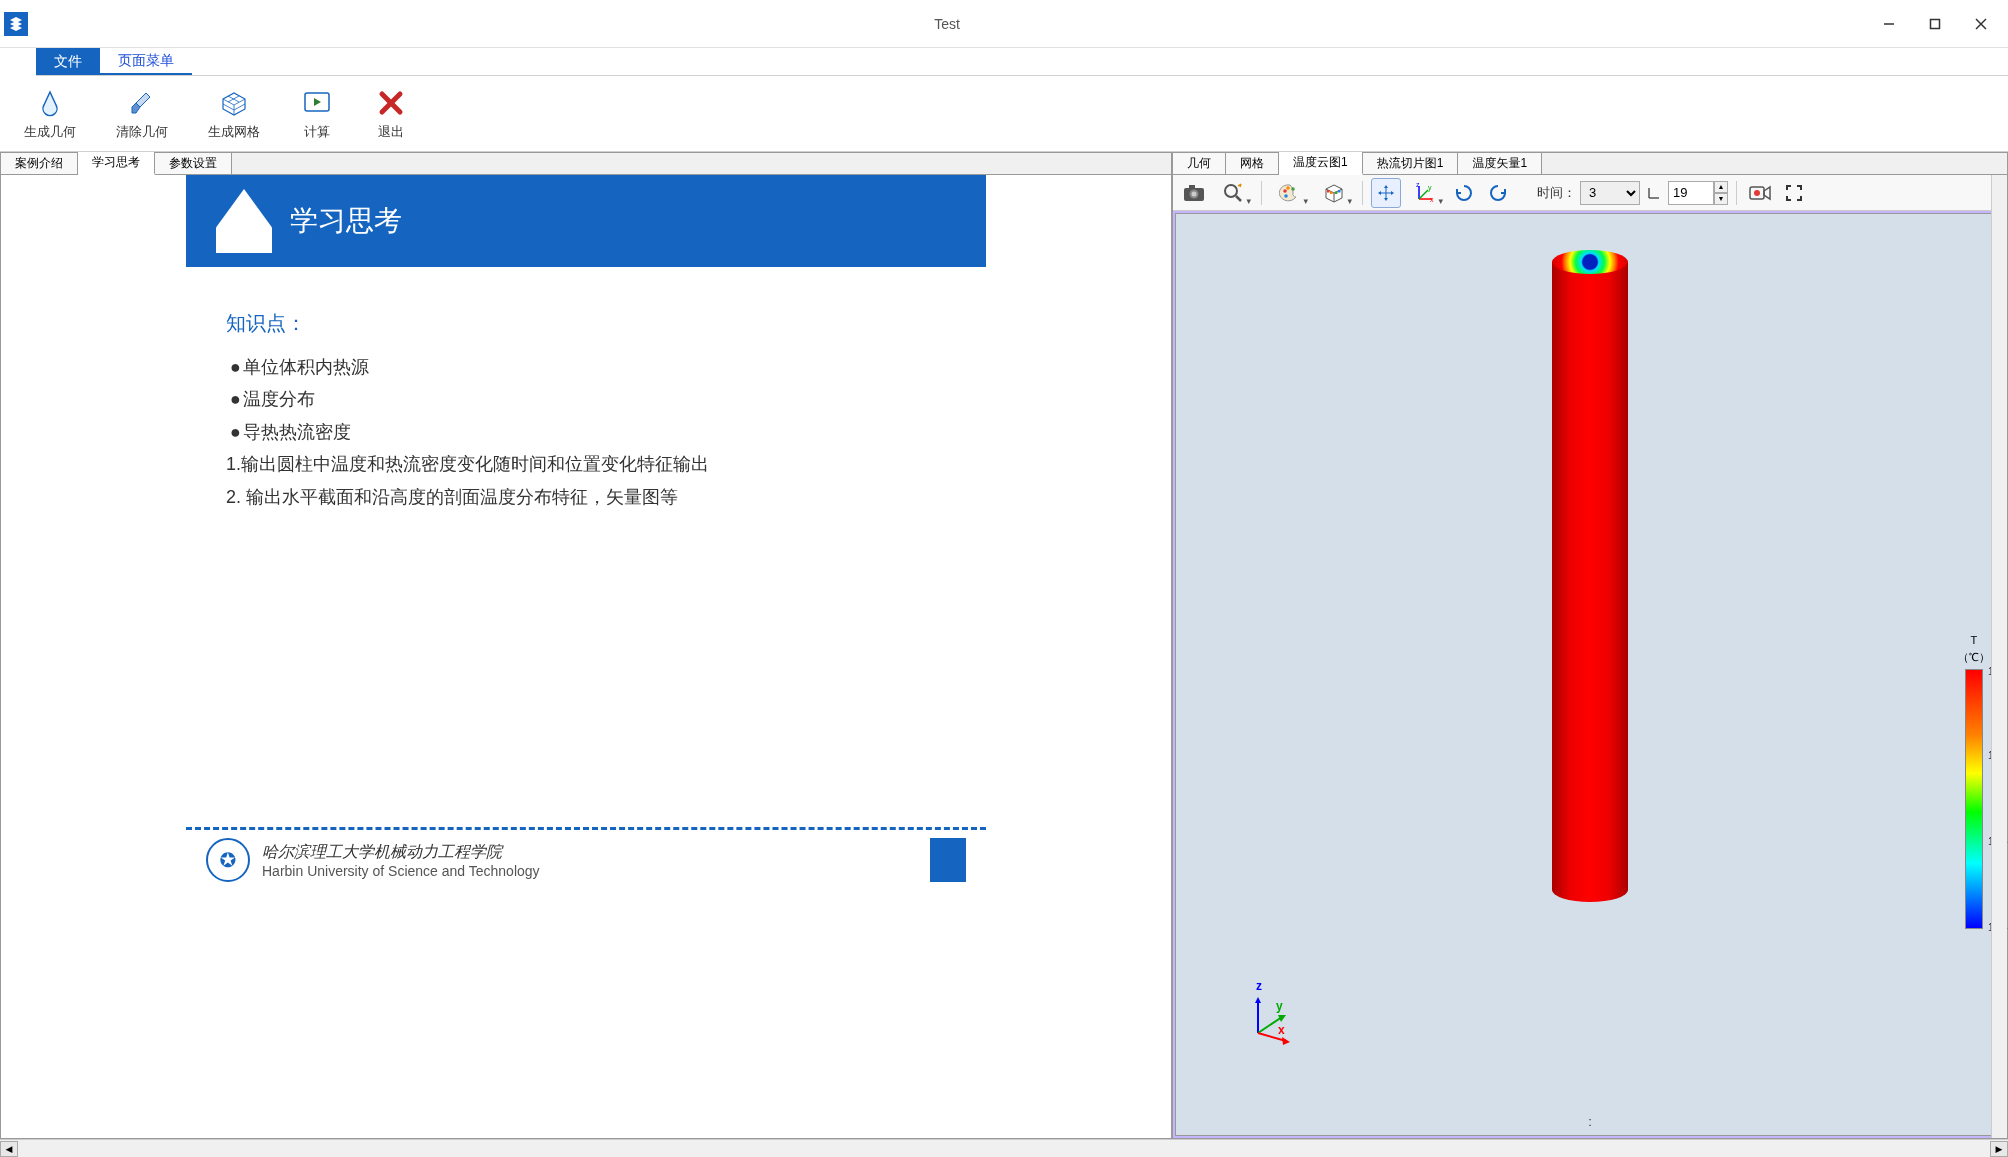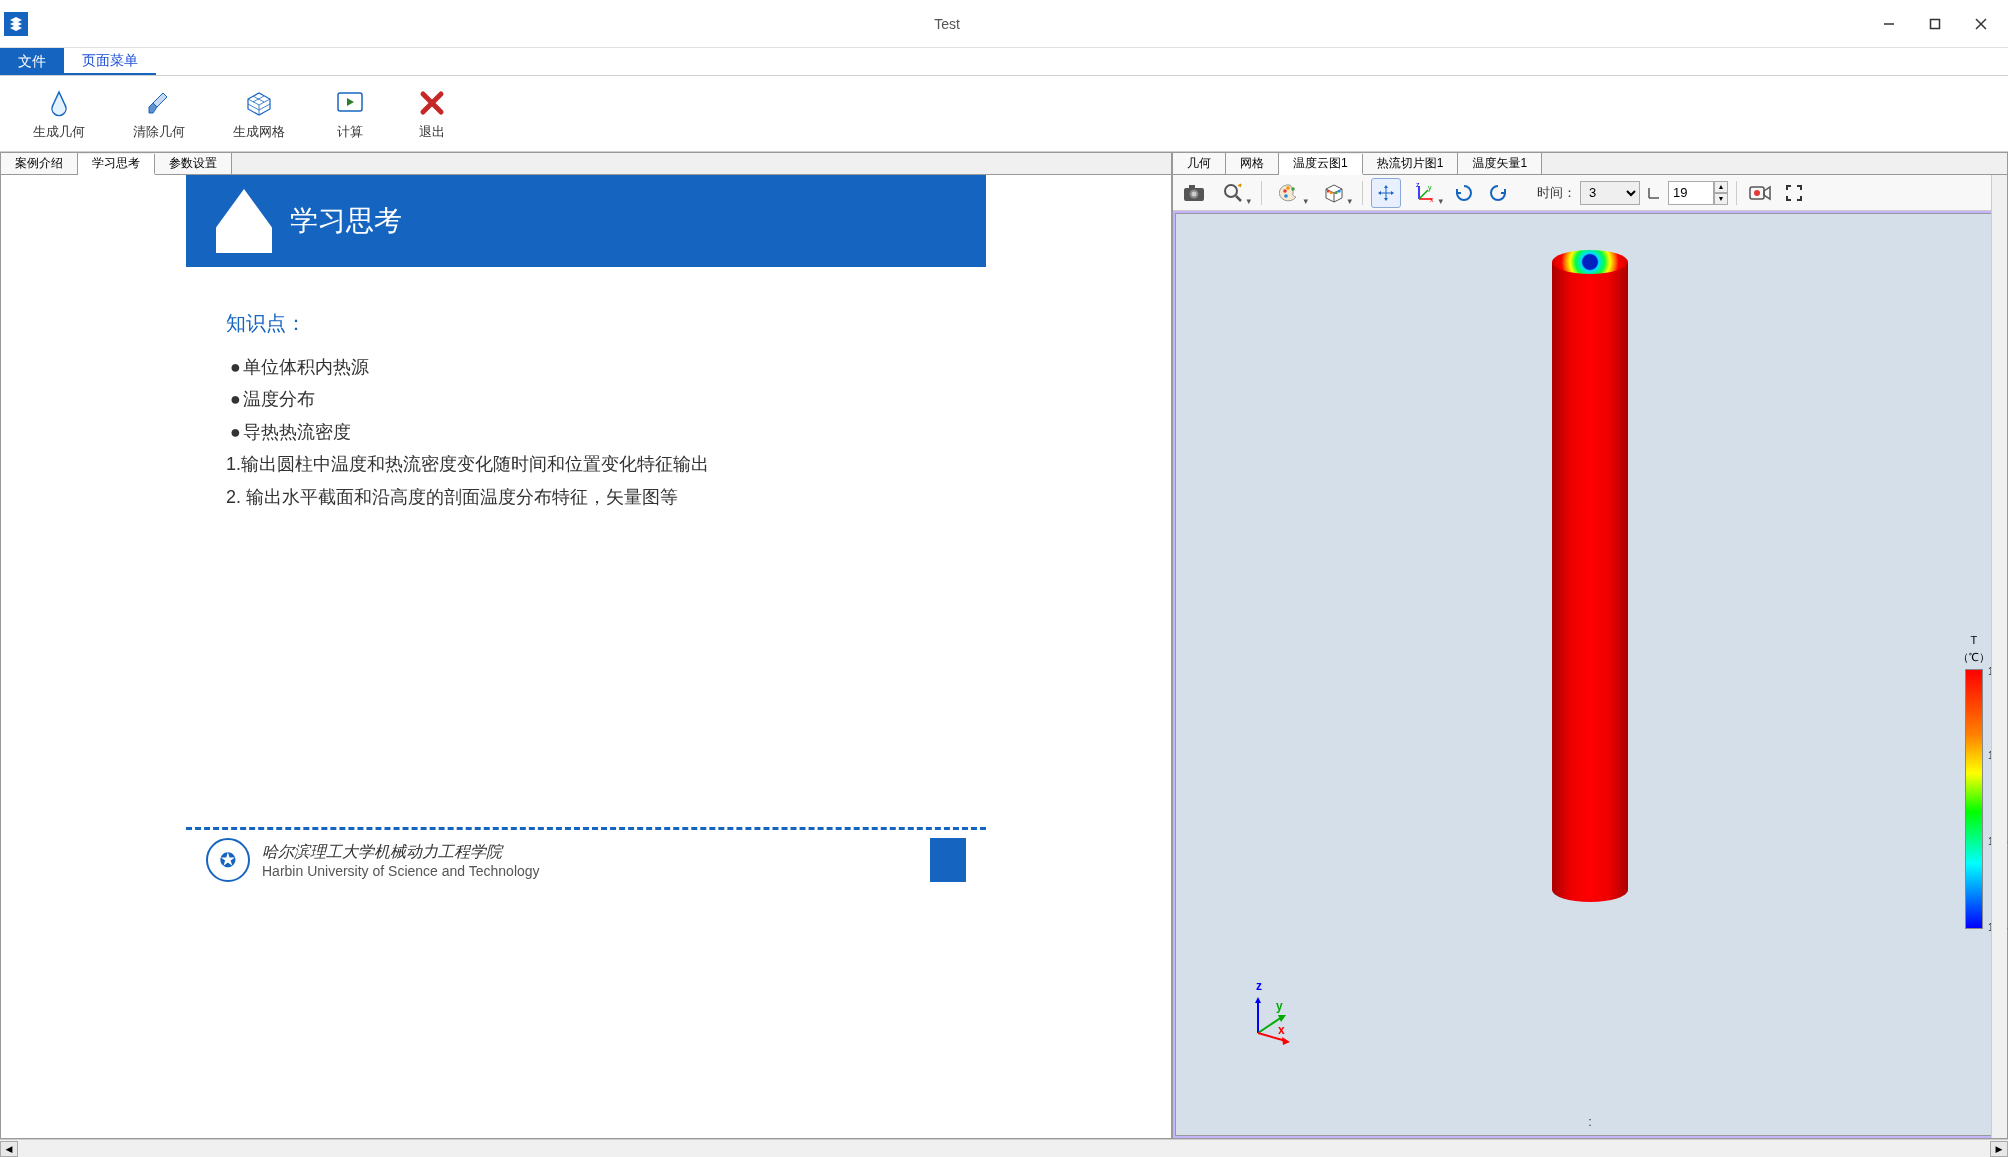--- a/index.html
+++ b/index.html
@@ -6,36 +6,36 @@
     body { font-family: "Microsoft YaHei", sans-serif; font-size: 12px; background: #f0f0f0; overflow: hidden; }
     
     .window { width: 2008px; height: 1157px; background: #fff; display: flex; flex-direction: column; }
     
     .titlebar { height: 48px; background: #fff; display: flex; align-items: center; padding: 0 4px; border-bottom: 1px solid #e0e0e0; }
     .titlebar .app-icon { width: 24px; height: 24px; background: #1565c0; display: flex; align-items: center; justify-content: center; color: #fff; font-size: 14px; }
     .titlebar .title { flex: 1; text-align: center; font-size: 14px; color: #555; }
     .titlebar .win-controls { display: flex; gap: 0; }
     .titlebar .win-btn { width: 46px; height: 32px; display: flex; align-items: center; justify-content: center; cursor: pointer; font-size: 16px; }
     
-    .menubar { height: 28px; background: #fff; display: flex; border-bottom: 1px solid #d0d0d0; }
+    .menubar { height: 28px; background: #fff; display: flex; border-bottom: 1px solid #d0d0d0; margin-left: 36px; }
     .menubar .menu-item { padding: 4px 18px; font-size: 14px; cursor: pointer; display: flex; align-items: center; }
     .menubar .menu-item.active { background: #1565c0; color: #fff; }
     .menubar .menu-item.selected { color: #1d4ed8; border-bottom: 2px solid #1565c0; }
     
-    .ribbon { height: 76px; background: #fff; display: flex; padding: 4px 25px; gap: 32px; border-bottom: 1px solid #d0d0d0; }
+    .ribbon { height: 76px; background: #fff; display: flex; padding: 4px 16px; gap: 24px; border-bottom: 1px solid #d0d0d0; }
     .ribbon-btn { display: flex; flex-direction: column; align-items: center; justify-content: center; gap: 4px; cursor: pointer; padding: 4px 8px; min-width: 50px; }
     .ribbon-btn .icon { width: 32px; height: 32px; display: flex; align-items: center; justify-content: center; }
     .ribbon-btn .label { font-size: 13px; color: #333; }
     
     .content { flex: 1; display: flex; background: #f5f5f5; overflow: hidden; }
     
     .left-panel { width: 1172px; display: flex; flex-direction: column; background: #fff; border: 1px solid #999; margin: 0; }
     .right-panel { flex: 1; display: flex; flex-direction: column; background: #c4b5fd; border: 1px solid #999; }
     
-    .tabbar { height: 22px; display: flex; background: #f0f0f0; border-bottom: 1px solid #999; }
+    .tabbar { height: 22px; display: flex; background: #f0f0f0; border-bottom: 1px solid #999; align-items: flex-end; }
     .tabbar .tab { padding: 2px 14px; font-size: 12px; cursor: pointer; border-right: 1px solid #999; background: #f8f8f8; display: flex; align-items: center; }
     .tabbar .tab.active { background: #fff; border-bottom: 2px solid #fff; position: relative; top: 1px; }
     
     .left-content { flex: 1; padding: 0; overflow: auto; background: #fff; }
     .slide { width: 800px; margin: 0 auto; background: #fff; padding: 0; }
     .slide-header { background: #1565c0; color: #fff; padding: 14px 30px; display: flex; align-items: center; gap: 18px; }
     .slide-header .pentagon { width: 56px; height: 64px; background: #fff; clip-path: polygon(50% 0%, 100% 60%, 100% 100%, 0% 100%, 0% 60%); }
     .slide-header .title { font-size: 28px; }
     .slide-body { padding: 20px 40px 10px; font-size: 18px; line-height: 1.8; color: #333; min-height: 560px; }
     .slide-body .section-title { color: #1565c0; font-size: 20px; margin: 18px 0 10px; }

